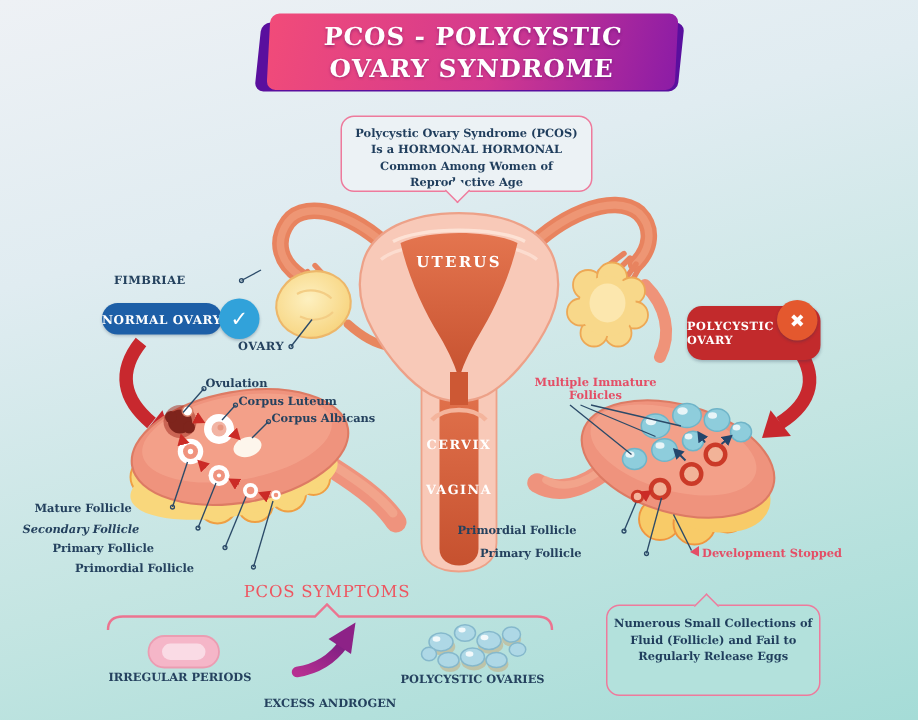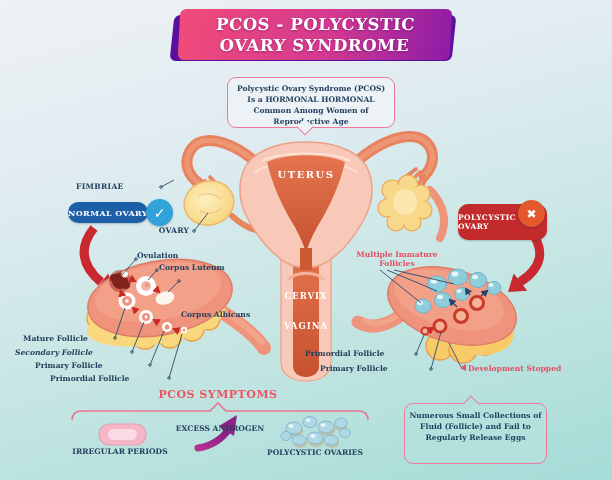--- a/index.html
+++ b/index.html
@@ -29,21 +29,21 @@
             border-left:1.6px solid #ee7a9c;border-top:1.6px solid #ee7a9c;transform:rotate(45deg);z-index:3;}
   .pill{position:absolute;color:#fff;font-weight:bold;display:flex;align-items:center;justify-content:center;
         letter-spacing:.4px;box-shadow:0 1px 2px rgba(30,50,80,.25);}
   .pill-blue{left:68px;top:202px;width:80px;height:21px;border-radius:11px;background:#1d5fa7;font-size:8px;}
   .pill-red{left:438px;top:204px;width:89px;height:36px;border-radius:10px;background:#c22a2c;font-size:7.5px;margin-left:20px;}
   .mark{position:absolute;border-radius:50%;color:#fff;display:flex;align-items:center;justify-content:center;
         font-family:"DejaVu Sans",sans-serif;font-weight:bold;box-shadow:0 1px 2px rgba(30,50,80,.3);}
   .mark-check{left:146px;top:199px;width:27px;height:27px;background:#31a2da;font-size:14px;}
   .mark-x{left:518px;top:200px;width:27px;height:27px;background:#e4582e;font-size:12px;}
   .sym-title{position:absolute;left:148px;top:388px;width:140px;text-align:center;color:#ee5560;
-             font-size:11px;font-weight:bold;letter-spacing:.5px;}
+             font-size:11px;font-weight:normal;letter-spacing:.5px;}
 </style>
 </head>
 <body>
 
 <div class="stage">
 
   <svg width="612" height="480" viewBox="0 0 612 480">
     <defs>
       <radialGradient id="gOvy" cx="45%" cy="40%" r="65%">
         <stop offset="0%" stop-color="#fdf0c0"></stop>
@@ -315,37 +315,37 @@
   <div class="lbl r" style="left:76px;top:182px;width:84px;letter-spacing:.3px;">FIMBRIAE</div>
   <div class="lbl c" style="left:152px;top:226px;width:44px;letter-spacing:.3px;text-align:center;">OVARY</div>
 
   <div class="pill pill-blue">NORMAL OVARY</div>
   <div class="mark mark-check">✓</div>
   <div class="pill pill-red">POLYCYSTIC OVARY</div>
   <div class="mark mark-x">✖</div>
 
   <div class="lbl" style="left:137px;top:251px;">Ovulation</div>
   <div class="lbl" style="left:159px;top:263px;">Corpus Luteum</div>
-  <div class="lbl" style="left:181px;top:274px;margin-top:36px;">Corpus Albicans</div>
+  <div class="lbl" style="left:181px;top:274px;">Corpus Albicans</div>
   <div class="lbl r" style="left:23px;top:334px;width:91px;">Mature Follicle</div>
   <div class="lbl r" style="left:15px;top:348px;width:116px;font-style:italic;">Secondary Follicle</div>
   <div class="lbl r" style="left:35px;top:361px;width:114px;">Primary Follicle</div>
   <div class="lbl r" style="left:50px;top:374px;width:118px;">Primordial Follicle</div>
 
   <div class="lbl lbl-red c" style="left:350px;top:250px;width:94px;">
     <div>Multiple Immature</div>
     <div>Follicles</div>
   </div>
   <div class="lbl r" style="left:305px;top:349px;width:109px;">Primordial Follicle</div>
   <div class="lbl r" style="left:320px;top:364px;width:109px;">Primary Follicle</div>
   <div class="lbl lbl-red" style="left:468px;top:364px;">Development Stopped</div>
 
   <div class="sym-title">PCOS SYMPTOMS</div>
   <div class="lbl c" style="left:70px;top:447px;width:100px;">IRREGULAR PERIODS</div>
-  <div class="lbl c" style="left:170px;top:424px;width:100px;">EXCESS ANDROGEN</div>
+  <div class="lbl c" style="left:170px;top:464px;width:100px;">EXCESS ANDROGEN</div>
   <div class="lbl c" style="left:264px;top:448px;width:102px;">POLYCYSTIC OVARIES</div>
 
   <div class="note info abs">
     <div>Numerous Small Collections of</div>
     <div>Fluid (Follicle) and Fail to</div>
     <div>Regularly Release Eggs</div>
   </div>
   <div class="info-ptr"></div>
 
 </div>

